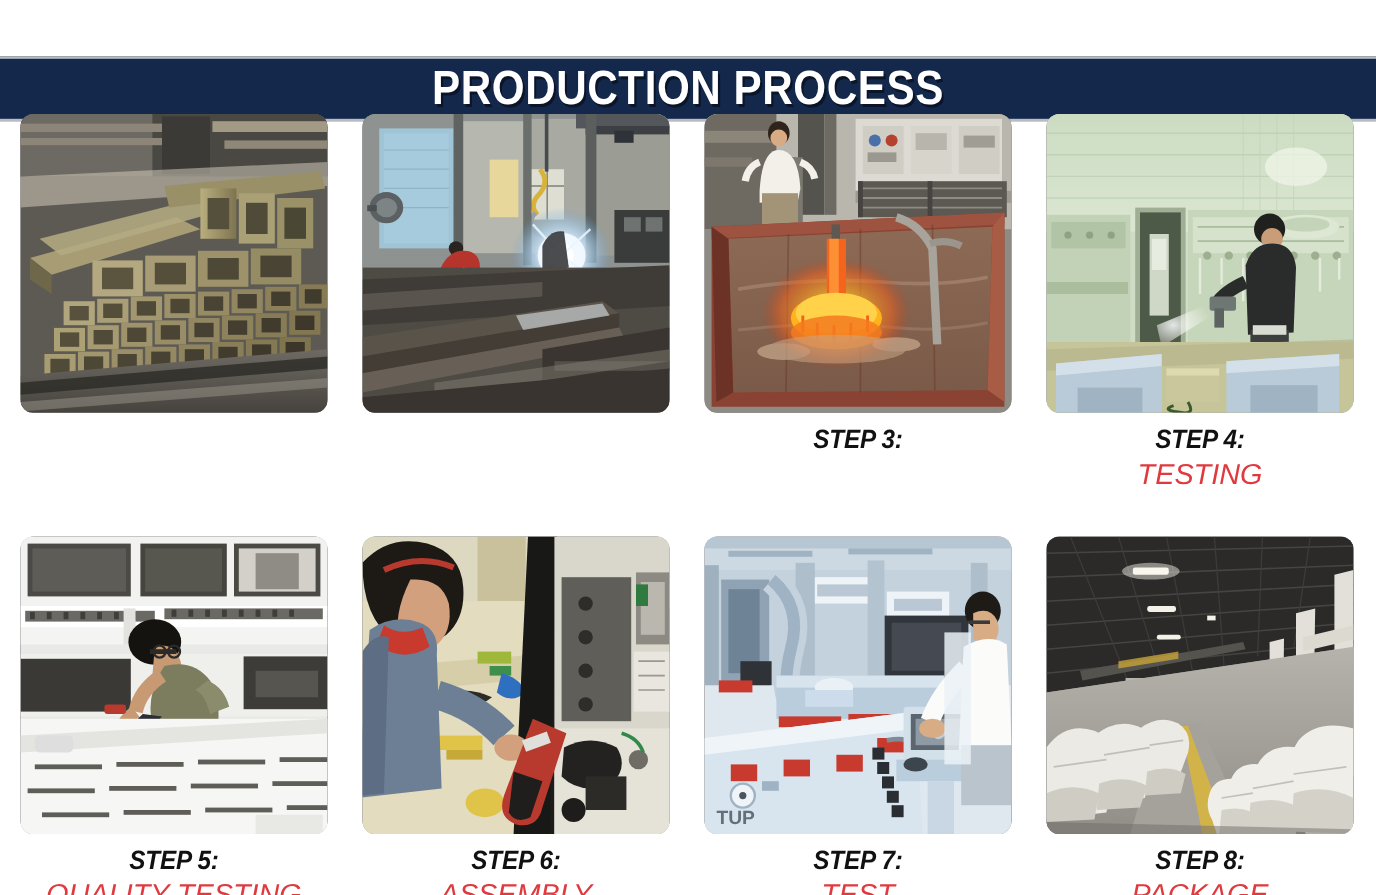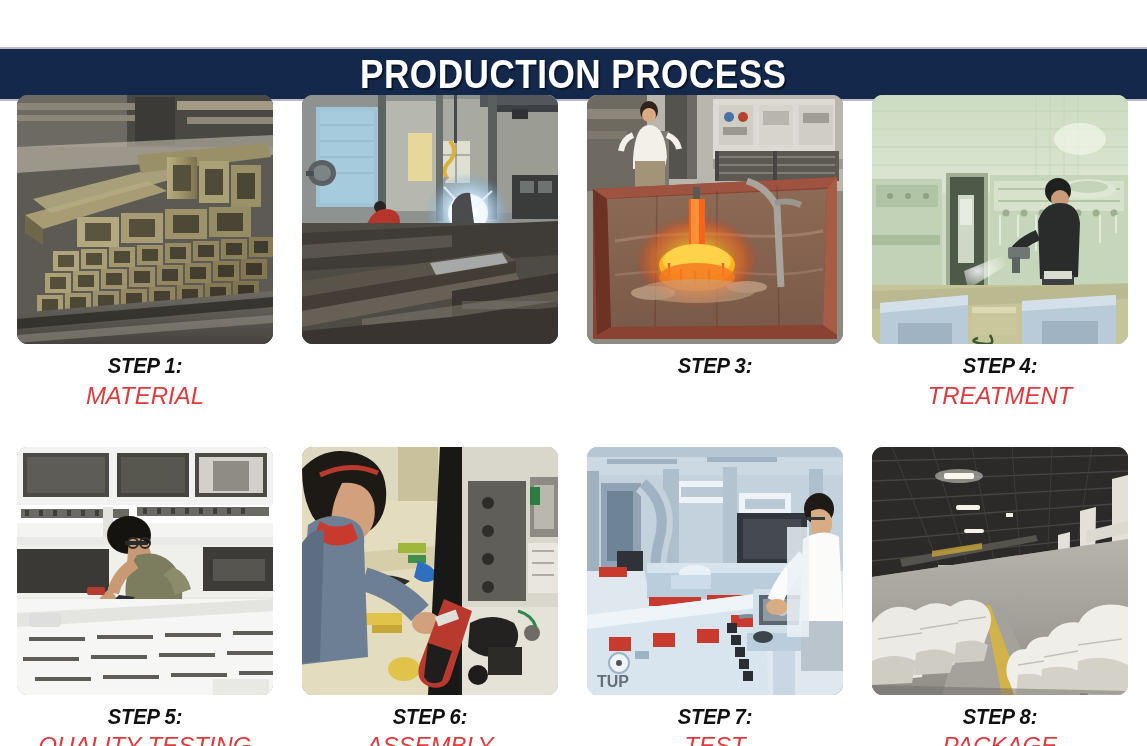--- a/index.html
+++ b/index.html
@@ -227,24 +227,20 @@
                 <rect x="221" y="190" width="16" height="12" fill="#3b3629"></rect>
             </g>
           </g>
         </g>
 
         <path d="M0 218 L256 196 L256 249 L0 249 Z" fill="url(#g1floor)"></path>
         <path d="M0 224 L256 202 L256 212 L0 234 Z" fill="#2c2a26" opacity="0.8"></path>
         <path d="M0 240 L256 220 L256 228 L0 248 Z" fill="#9a968c" opacity="0.5"></path>
       </svg>
     </div>
-    <div class="caption">
-      <span class="step-no">STEP 1:</span>
-      <span class="step-name">MATERIAL</span>
-    </div>
   </div>
 
   <div class="cell">
     <div class="photo">
       <svg viewBox="0 0 256 249" preserveAspectRatio="none">
         <defs>
           <radialGradient id="arcGlow" cx="0.5" cy="0.5" r="0.5">
             <stop offset="0" stop-color="#ffffff"></stop>
             <stop offset="0.35" stop-color="#dff0ff"></stop>
             <stop offset="0.7" stop-color="#9fc8e8" stop-opacity="0.55"></stop>
@@ -535,21 +531,21 @@
           <rect x="170" y="226" width="56" height="23" fill="#9fb3c2"></rect>
         </g>
 
         <rect x="100" y="212" width="44" height="28" fill="#cbc79c"></rect>
         <rect x="100" y="212" width="44" height="6" fill="#ddd9b0"></rect>
         <path d="M118 240 q6 10 -4 9 q-20 -2 -8 -6" stroke="#3a5a2e" stroke-width="2.5" fill="none"></path>
       </svg>
     </div>
     <div class="caption">
       <span class="step-no">STEP 4:</span>
-      <span class="step-name">TREATMENT</span>
+      <span class="step-name">TESTING</span>
     </div>
   </div>
 
   <div class="cell row2">
     <div class="photo">
       <svg viewBox="0 0 256 248" preserveAspectRatio="none">
         <rect width="256" height="248" fill="#e9e9e7"></rect>
 
         <rect x="0" y="0" width="256" height="62" fill="#f2f2f0"></rect>
         <rect x="6" y="6" width="86" height="44" fill="#4b4a46"></rect>

